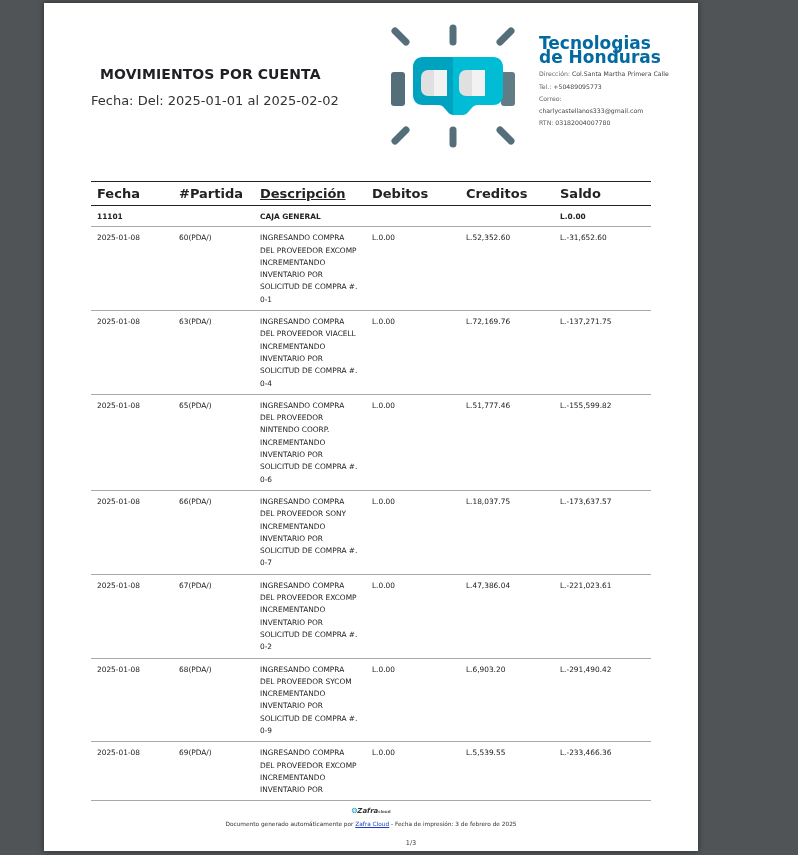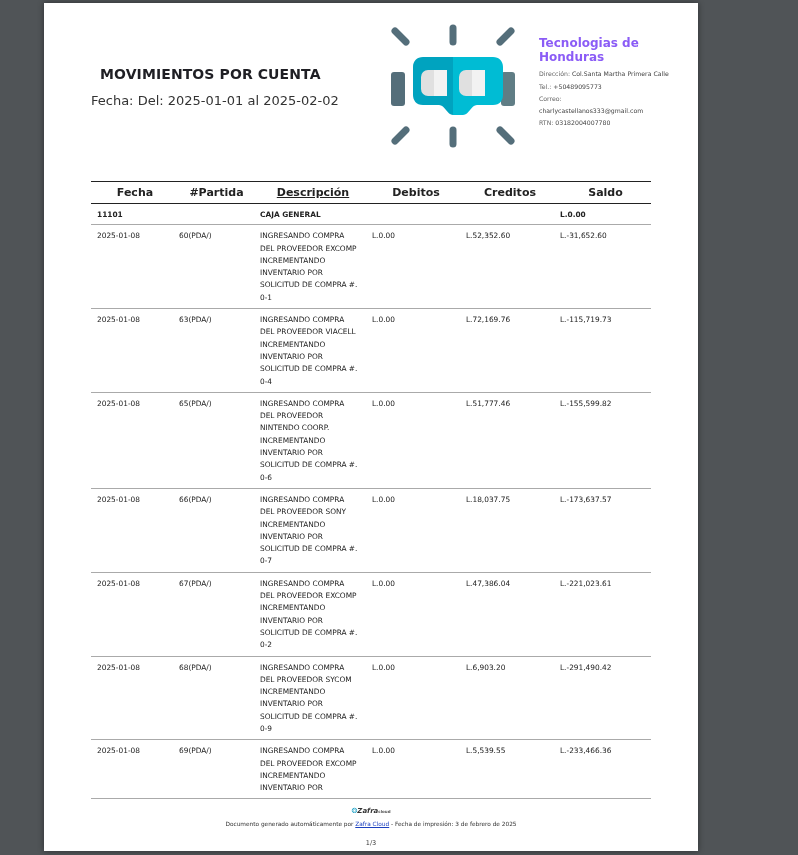--- a/index.html
+++ b/index.html
@@ -2,36 +2,36 @@
 <html><head>
 <meta charset="utf-8">
 <style>
   html, body { margin:0; padding:0; }
   body { width:798px; height:855px; background:#505457; position:relative; overflow:hidden; font-family:"DejaVu Sans", sans-serif; color:#222; }
   .page { position:absolute; left:44px; top:3px; width:654px; height:848px; background:#fff; box-shadow: 0 0 6px rgba(0,0,0,0.45); overflow:hidden; }
   .title { position:absolute; left:56px; top:63px; font-size:14px; font-weight:bold; color:#1f1f24; letter-spacing:0.1px; }
   .subtitle { position:absolute; left:47px; top:90px; font-size:13px; color:#333; }
   .logo { position:absolute; left:343px; top:20px; width:132px; height:126px; }
   .company { position:absolute; left:495px; top:33px; width:140px; }
-  .company .name { font-size:12px; font-weight:bold; color:#8b5cf6; line-height:14px; }
+  .company .name { font-size:17px; font-weight:bold; color:#0369a1; line-height:14px; }
   .company .info { font-size:6.2px; color:#444; line-height:11.5px; margin-top:4px; }
   .company .info div { margin-bottom:1px; }
   .company .muted { color:#666; }
   table { position:absolute; left:47px; top:178px; width:560px; border-collapse:collapse; font-size:7.4px; color:#222; }
-  th { text-align:center; font-weight:bold; padding:4px 0 4px 6px; border-top:1.5px solid #222; border-bottom:1.5px solid #222; font-size:11px; height:12px; }
+  th { text-align:left; font-weight:bold; padding:4px 0 4px 6px; border-top:1.5px solid #222; border-bottom:1.5px solid #222; font-size:13px; height:12px; }
   td { vertical-align:top; padding:5px 0 4px 6px; line-height:12.3px; border-bottom:1px solid #aaa; }
   tr.group td { font-weight:bold; padding-bottom:3px; }
   .c1 { width:76px; } .c2 { width:75px; } .c3 { width:106px;text-decoration:underline; } .c4 { width:88px; } .c5 { width:88px; }
   .footer { position:absolute; left:0; width:654px; text-align:center; font-size:5.8px; color:#333; }
   .zafra-logo { top:804px; font-size:7px; font-style:italic; font-weight:bold; color:#333; }
   .zafra-logo .small { font-size:4px; font-weight:bold; color:#555; font-style:normal; }
   .zafra-logo .glyph { color:#2aa6c8; font-style:normal; }
   .gen { top:818px; }
   .gen a { color:#1a3fbf; text-decoration:underline; }
-  .pager { top:836px; font-size:6.5px; }
+  .pager { top:836px; font-size:6.5px;padding-left:40px; }
 </style>
 </head>
 <body>
 
 <div class="page">
   <div class="title">MOVIMIENTOS POR CUENTA</div>
   <div class="subtitle">Fecha: Del: 2025-01-01 al 2025-02-02</div>
 
   <svg class="logo" viewBox="0 0 132 126">
     <g stroke="#546e7a" stroke-width="7" stroke-linecap="round" fill="none">
@@ -90,21 +90,21 @@
           <td>L.0.00</td>
           <td>L.52,352.60</td>
           <td>L.-31,652.60</td>
         </tr>
         <tr>
           <td>2025-01-08</td>
           <td>63(PDA/)</td>
           <td><span>INGRESANDO COMPRA</span><br><span>DEL PROVEEDOR VIACELL</span><br><span>INCREMENTANDO</span><br><span>INVENTARIO POR</span><br><span>SOLICITUD DE COMPRA #.</span><br><span>0-4</span></td>
           <td>L.0.00</td>
           <td>L.72,169.76</td>
-          <td>L.-115,719.73</td>
+          <td>L.-137,271.75</td>
         </tr>
         <tr>
           <td>2025-01-08</td>
           <td>65(PDA/)</td>
           <td><span>INGRESANDO COMPRA</span><br><span>DEL PROVEEDOR</span><br><span>NINTENDO COORP.</span><br><span>INCREMENTANDO</span><br><span>INVENTARIO POR</span><br><span>SOLICITUD DE COMPRA #.</span><br><span>0-6</span></td>
           <td>L.0.00</td>
           <td>L.51,777.46</td>
           <td>L.-155,599.82</td>
         </tr>
         <tr>

